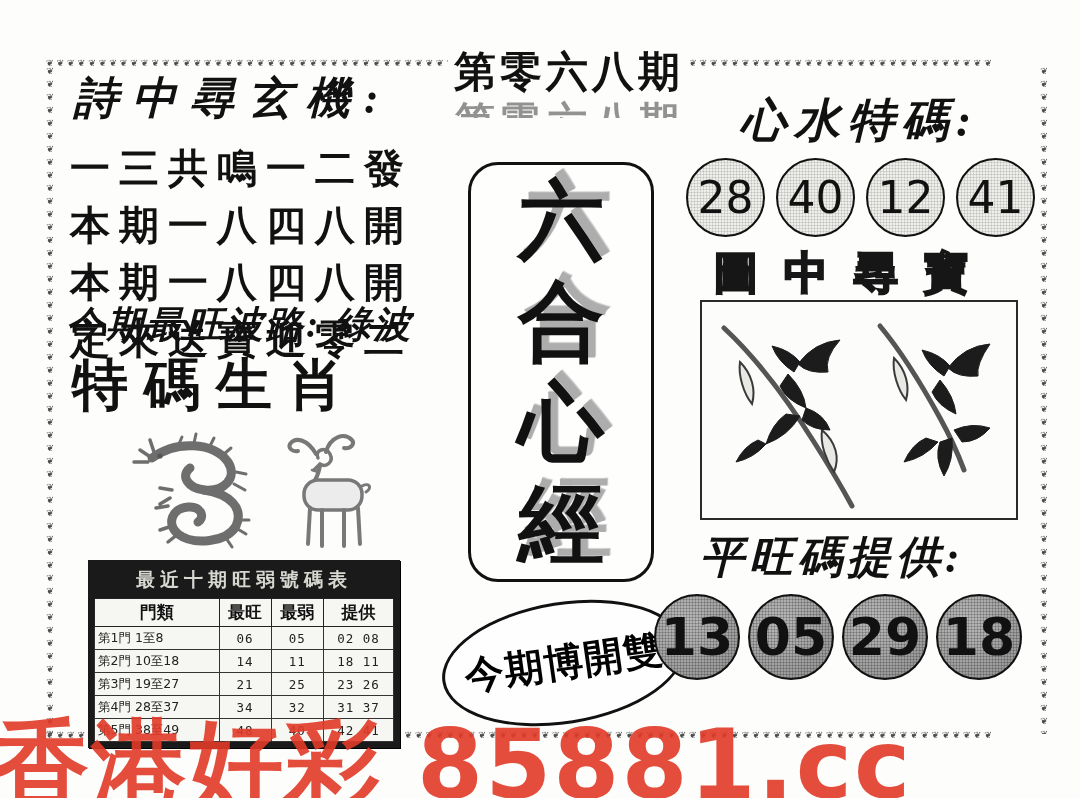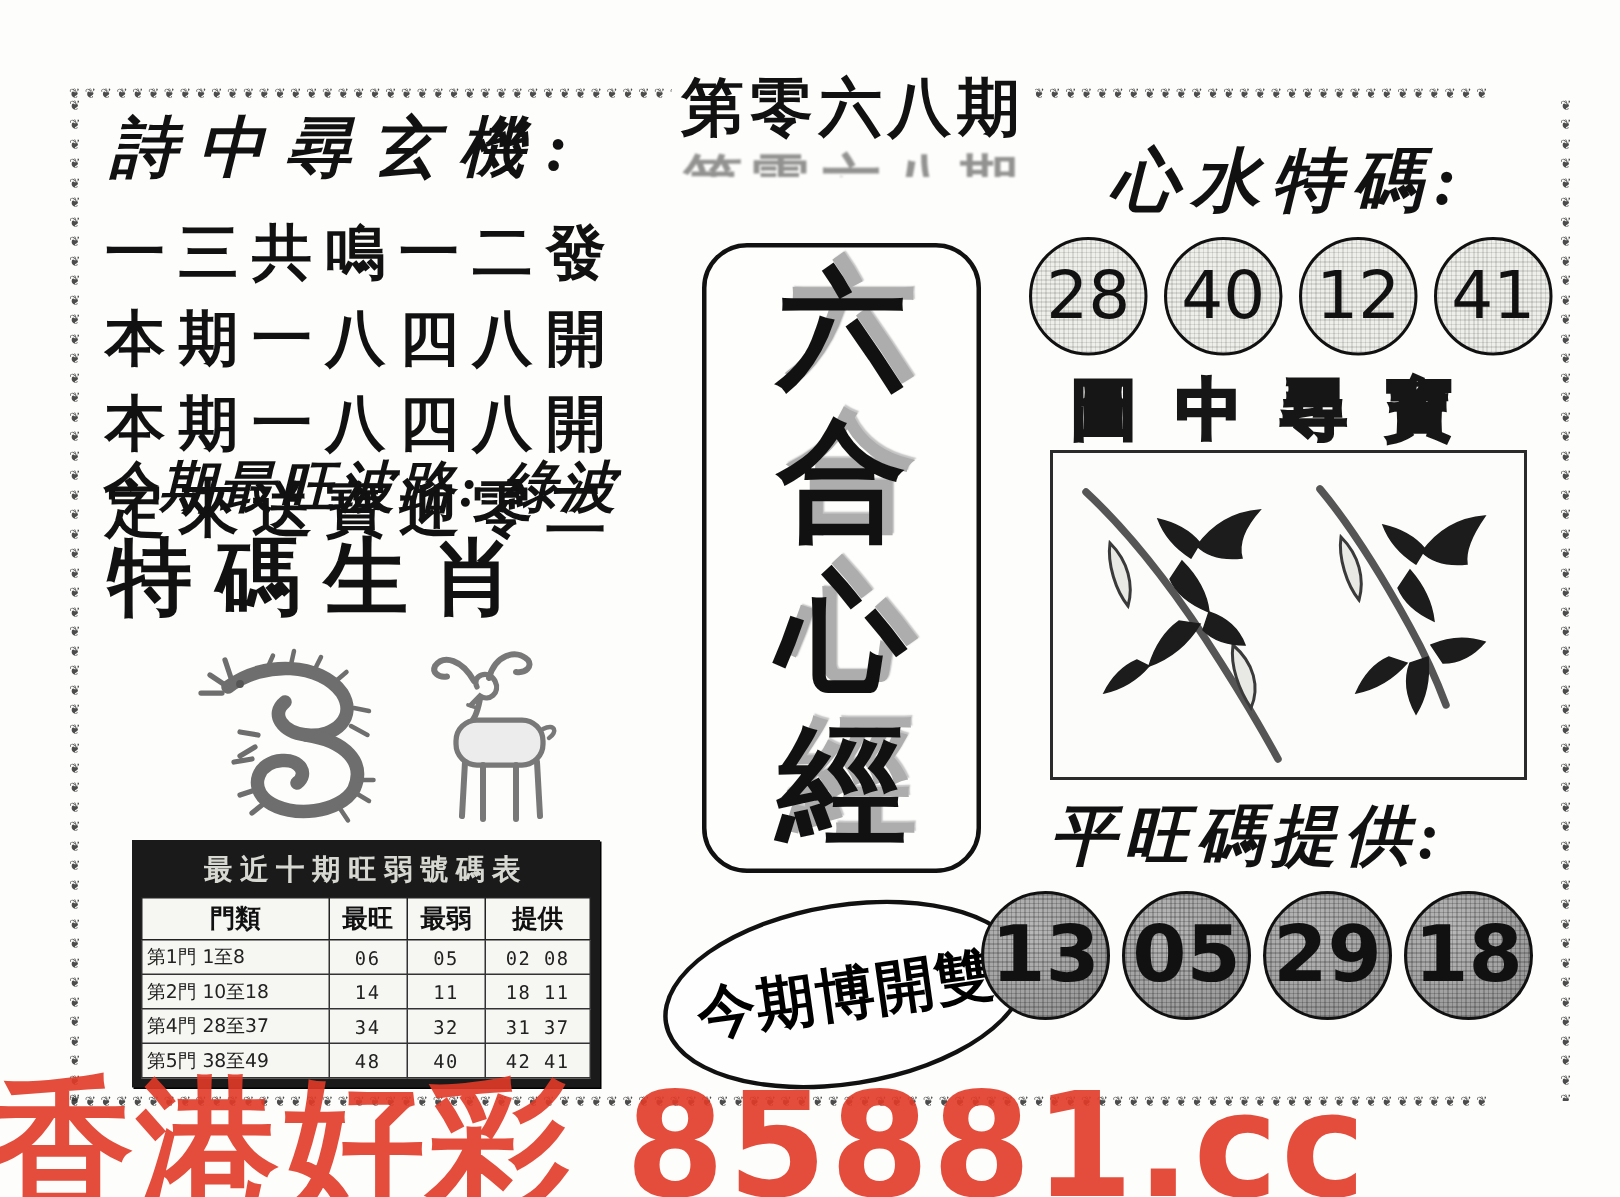--- a/index.html
+++ b/index.html
@@ -133,20 +133,26 @@
         <td class="num">05</td>
         <td class="num">02 08</td>
       </tr>
       <tr>
         <td class="cat">第2門 10至18</td>
         <td class="num">14</td>
         <td class="num">11</td>
         <td class="num">18 11</td>
       </tr>
       <tr>
+        <td class="cat">第3門 19至27</td>
+        <td class="num">21</td>
+        <td class="num">25</td>
+        <td class="num">23 26</td>
+      </tr>
+      <tr>
         <td class="cat">第4門 28至37</td>
         <td class="num">34</td>
         <td class="num">32</td>
         <td class="num">31 37</td>
       </tr>
       <tr>
         <td class="cat">第5門 38至49</td>
         <td class="num">48</td>
         <td class="num">40</td>
         <td class="num">42 41</td>

